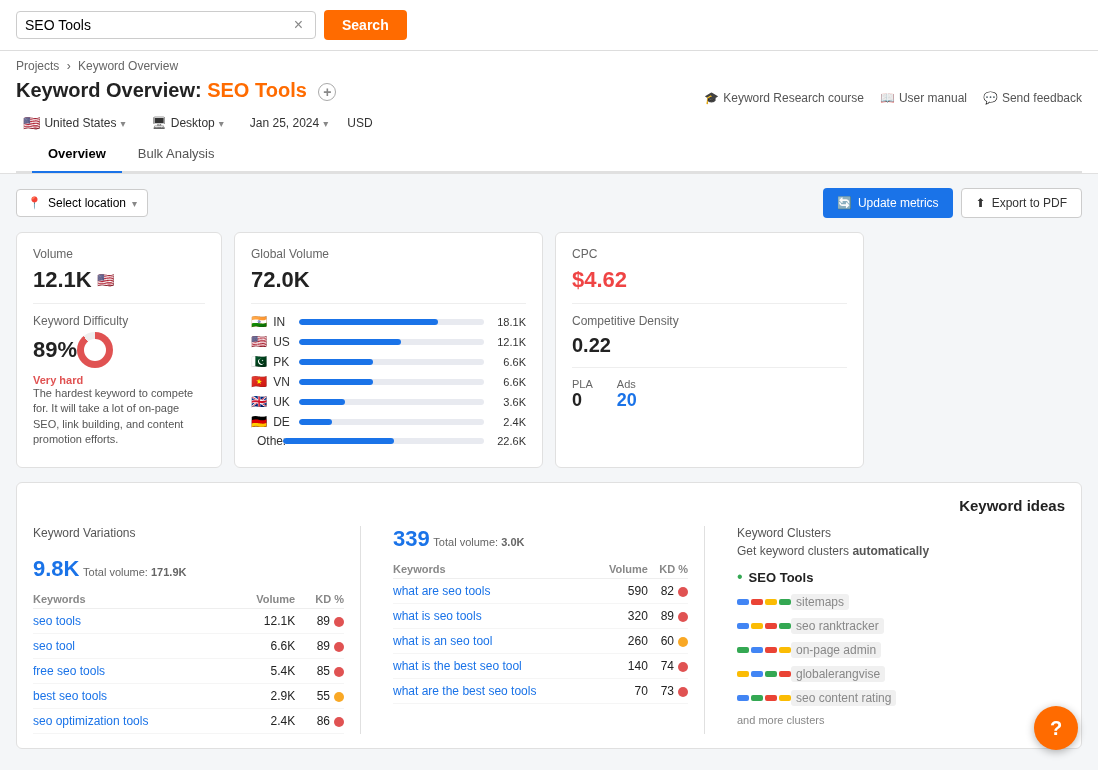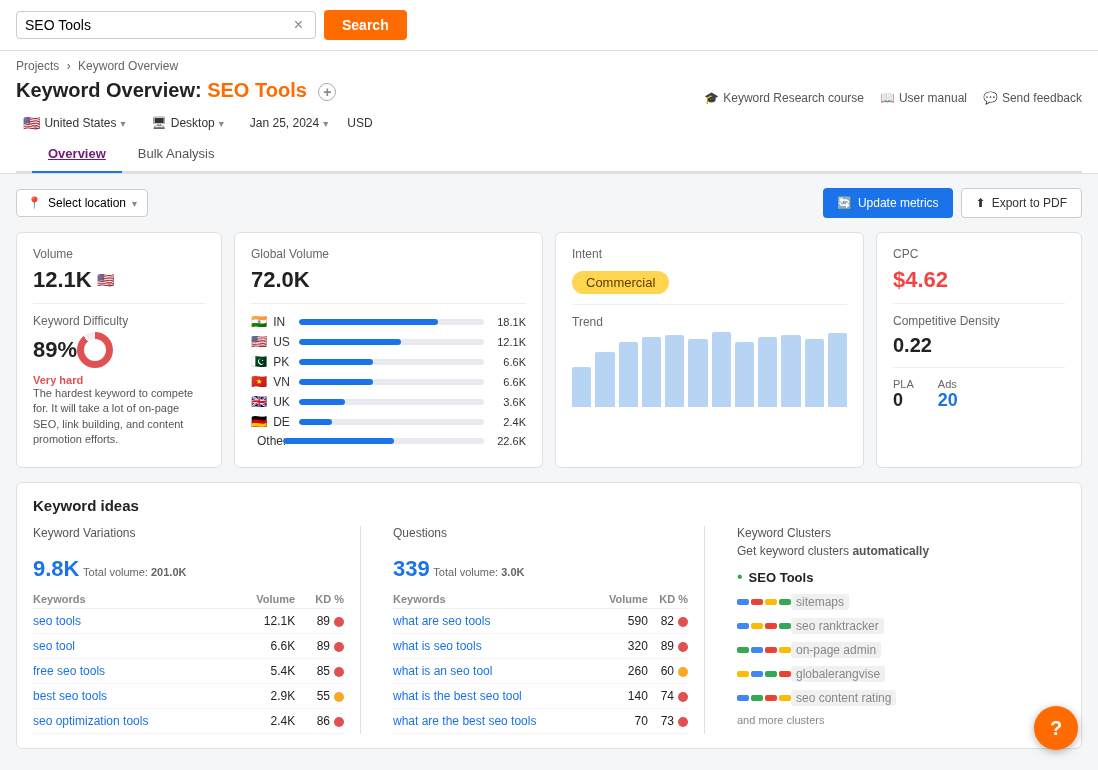--- a/index.html
+++ b/index.html
@@ -62,21 +62,21 @@
 
     
     .tabs {
       display: flex; gap: 0; border-bottom: 2px solid #e0e0e0;
       padding: 0 16px; background: #fff; margin-bottom: 0;
     }
     .tab {
       padding: 10px 16px; font-size: 13px; cursor: pointer; color: #555;
       border-bottom: 2px solid transparent; margin-bottom: -2px;
     }
-    .tab.active { color: #701a75; border-bottom-color: #1a73e8; font-weight: bold; text-decoration: underline; }
+    .tab.active { color: #000000; border-bottom-color: #1a73e8; font-weight: bold; }
 
     
     .content {
       padding: 14px 16px;
     }
     .toolbar-row {
       display: flex; align-items: center; justify-content: space-between; margin-bottom: 14px;
     }
     .select-location-btn {
       display: flex; align-items: center; gap: 6px; border: 1px solid #ccc; background: #fff;
@@ -152,21 +152,21 @@
     .pla-col, .ads-col { }
     .pla-col .sub { font-size: 11px; color: #666; }
     .pla-col .val { font-size: 18px; font-weight: bold; color: #222; }
     .ads-col .sub { font-size: 11px; color: #666; }
     .ads-col .val { font-size: 18px; font-weight: bold; color: #1a73e8; }
 
     
     .ideas-section {
       background: #fff; border-radius: 6px; border: 1px solid #e0e0e0; padding: 14px 16px;
     }
-    .ideas-title { font-size: 15px; font-weight: bold; margin-bottom: 12px; }
+    .ideas-title { font-size: 15px; font-weight: bold; margin-bottom: 12px; text-align: right; }
     .ideas-grid {
       display: grid; grid-template-columns: 1fr 1fr 1fr; gap: 0;
     }
     .ideas-col { padding-right: 16px; }
     .ideas-col:not(:last-child) { border-right: 1px solid #e0e0e0; padding-right: 16px; margin-right: 16px; }
     .ideas-col-header { margin-bottom: 8px; }
     .ideas-col-label { font-size: 12px; color: #555; margin-bottom: 16px; }
     .ideas-count { font-size: 22px; font-weight: bold; color: #1a73e8; }
     .ideas-total { font-size: 11px; color: #666; }
     .ideas-table { width: 100%; border-collapse: collapse; margin-top: 6px; }
@@ -363,42 +363,20 @@
     <span class="country-flag"></span>
     <span class="country-code">Other</span>
     <div class="bar-bg">
       <div class="bar-fill bar-blue" style="width:55%"></div>
     </div>
     <span class="country-val">22.6K</span>
   </div>
         </div>
     </div>
 
-    <div class="card">
-      <div class="card-label">Intent</div>
-      <div>
-        <span class="intent-badge">Commercial</span>
-      </div>
-      <hr class="card-divider">
-      <div class="card-label">Trend</div>
-      <div class="trend-bars" id="trend-bars-container">
-          <div class="trend-bar" style="height: 40px;"></div>
-          <div class="trend-bar" style="height: 55px;"></div>
-          <div class="trend-bar" style="height: 65px;"></div>
-          <div class="trend-bar" style="height: 70px;"></div>
-          <div class="trend-bar" style="height: 72px;"></div>
-          <div class="trend-bar" style="height: 68px;"></div>
-          <div class="trend-bar" style="height: 75px;"></div>
-          <div class="trend-bar" style="height: 65px;"></div>
-          <div class="trend-bar" style="height: 70px;"></div>
-          <div class="trend-bar" style="height: 72px;"></div>
-          <div class="trend-bar" style="height: 68px;"></div>
-          <div class="trend-bar" style="height: 74px;"></div>
-        </div>
-    </div>
 
     <div class="card">
       <div class="card-label">CPC</div>
       <div class="cpc-val">$4.62</div>
       <hr class="card-divider">
       <div class="comp-den-row">
         <div class="card-label">Competitive Density</div>
         <div style="font-size:20px;font-weight:bold;">0.22</div>
       </div>
       <hr class="card-divider">
@@ -418,21 +396,21 @@
   <div class="ideas-section">
     <div class="ideas-title">Keyword ideas</div>
     <div class="ideas-grid">
 
       <div class="ideas-col">
         <div class="ideas-col-header">
           <div class="ideas-col-label">Keyword Variations</div>
           <span class="ideas-count">9.8K</span>
           <span class="ideas-total">
             <span>Total volume:</span>
-            <strong>201.0K</strong>
+            <strong>171.9K</strong>
           </span>
         </div>
         <table class="ideas-table">
           <thead>
             <tr>
               <th>Keywords</th>
               <th class="right">Volume</th>
               <th class="right">KD %</th>
             </tr>
           </thead>
@@ -461,21 +439,20 @@
     <td><a class="kw-link">seo optimization tools</a></td>
     <td class="right">2.4K</td>
     <td class="right">86<span class="dot dot-red"></span></td>
   </tr>
             </tbody>
         </table>
       </div>
 
       <div class="ideas-col" style="padding-left:16px;">
         <div class="ideas-col-header">
-          <div class="ideas-col-label">Questions</div>
           <span class="ideas-count">339</span>
           <span class="ideas-total">
             <span>Total volume:</span>
             <strong>3.0K</strong>
           </span>
         </div>
         <table class="ideas-table">
           <thead>
             <tr>
               <th>Keywords</th>

